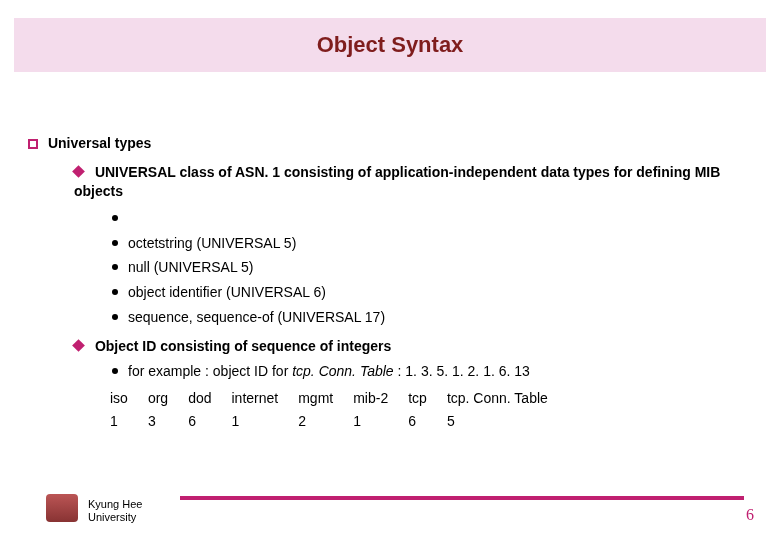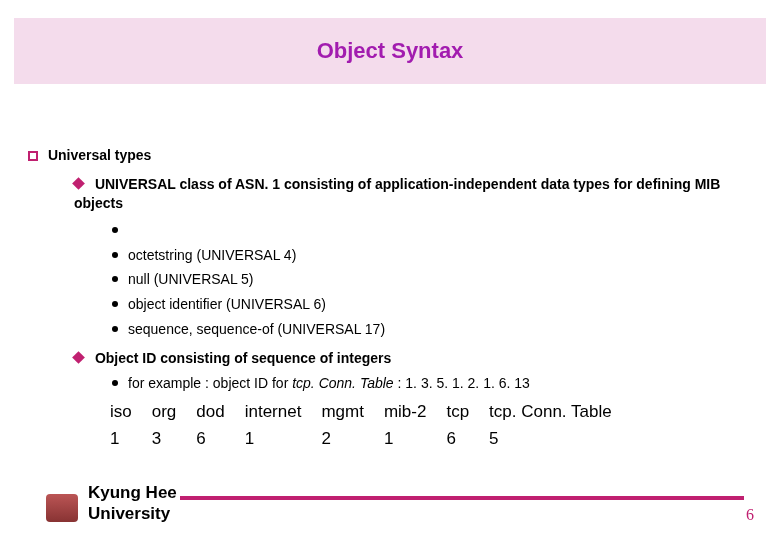--- a/index.html
+++ b/index.html
@@ -6,26 +6,26 @@
   body {
     width: 780px;
     height: 540px;
     font-family: Arial, Helvetica, sans-serif;
     background: #ffffff;
     color: #000000;
     position: relative;
   }
   .title-bar {
     margin: 18px 14px 0 14px;
-    padding: 20px 0;
+    padding: 14px 0;
     background: #f4dcec;
     text-align: center;
     font-size: 22px;
     font-weight: bold;
-    color: #a21caf;
+    color: #7f1d1d;
   }
   .content {
     padding: 14px 28px 0 28px;
     font-size: 14px;
     line-height: 1.35;
   }
   .level1 { margin-bottom: 8px; }
   .level1-label {
     display: inline-block;
     font-weight: bold;
@@ -66,21 +66,21 @@
     vertical-align: 2px;
   }
   .oid-example {
     margin: 6px 0 0 84px;
   }
   .italic { font-style: italic; }
   .oid-table {
     margin: 4px 0 0 72px;
     border-collapse: separate;
     border-spacing: 0;
-    font-size: 17px;
+    font-size: 14px;
   }
   .oid-table td {
     padding: 2px 10px;
     text-align: left;
     white-space: nowrap;
   }
   .footer {
     position: absolute;
     left: 0; right: 0; bottom: 16px;
     height: 44px;
@@ -88,22 +88,22 @@
   .logo {
     position: absolute;
     left: 46px; bottom: 2px;
     width: 32px; height: 28px;
     background: linear-gradient(#b55, #833);
     border-radius: 4px;
   }
   .uni {
     position: absolute;
     left: 88px; bottom: 0px;
-    font-size: 17px;
-    font-weight: bold;
+    font-size: 11px;
+    font-weight: normal;
     line-height: 1.2;
   }
   .hr {
     position: absolute;
     left: 180px; right: 36px; bottom: 24px;
     height: 4px;
     background: #c02070;
   }
   .pagenum {
     position: absolute;
@@ -124,21 +124,21 @@
     <span class="sq"></span>
     <span class="level1-label">Universal types</span>
   </div>
 
   <div class="level2">
     <span class="diamond"></span>
     <b>UNIVERSAL</b><b> class  of ASN. 1 consisting of application-independent data types for defining MIB objects</b>
   </div>
   <div class="level3-list">
     <div class="level3-item"><span class="dot"></span></div>
-    <div class="level3-item"><span class="dot"></span><span>octetstring (UNIVERSAL 4)</span></div>
+    <div class="level3-item"><span class="dot"></span><span>octetstring (UNIVERSAL 5)</span></div>
     <div class="level3-item"><span class="dot"></span><span>null (UNIVERSAL 5)</span></div>
     <div class="level3-item"><span class="dot"></span><span>object identifier (UNIVERSAL 6)</span></div>
     <div class="level3-item"><span class="dot"></span><span>sequence, sequence-of (UNIVERSAL 17)</span></div>
   </div>
 
   <div class="level2">
     <span class="diamond"></span>
     <b>Object ID</b><b> consisting of sequence of integers</b>
   </div>
   <div class="oid-example">

